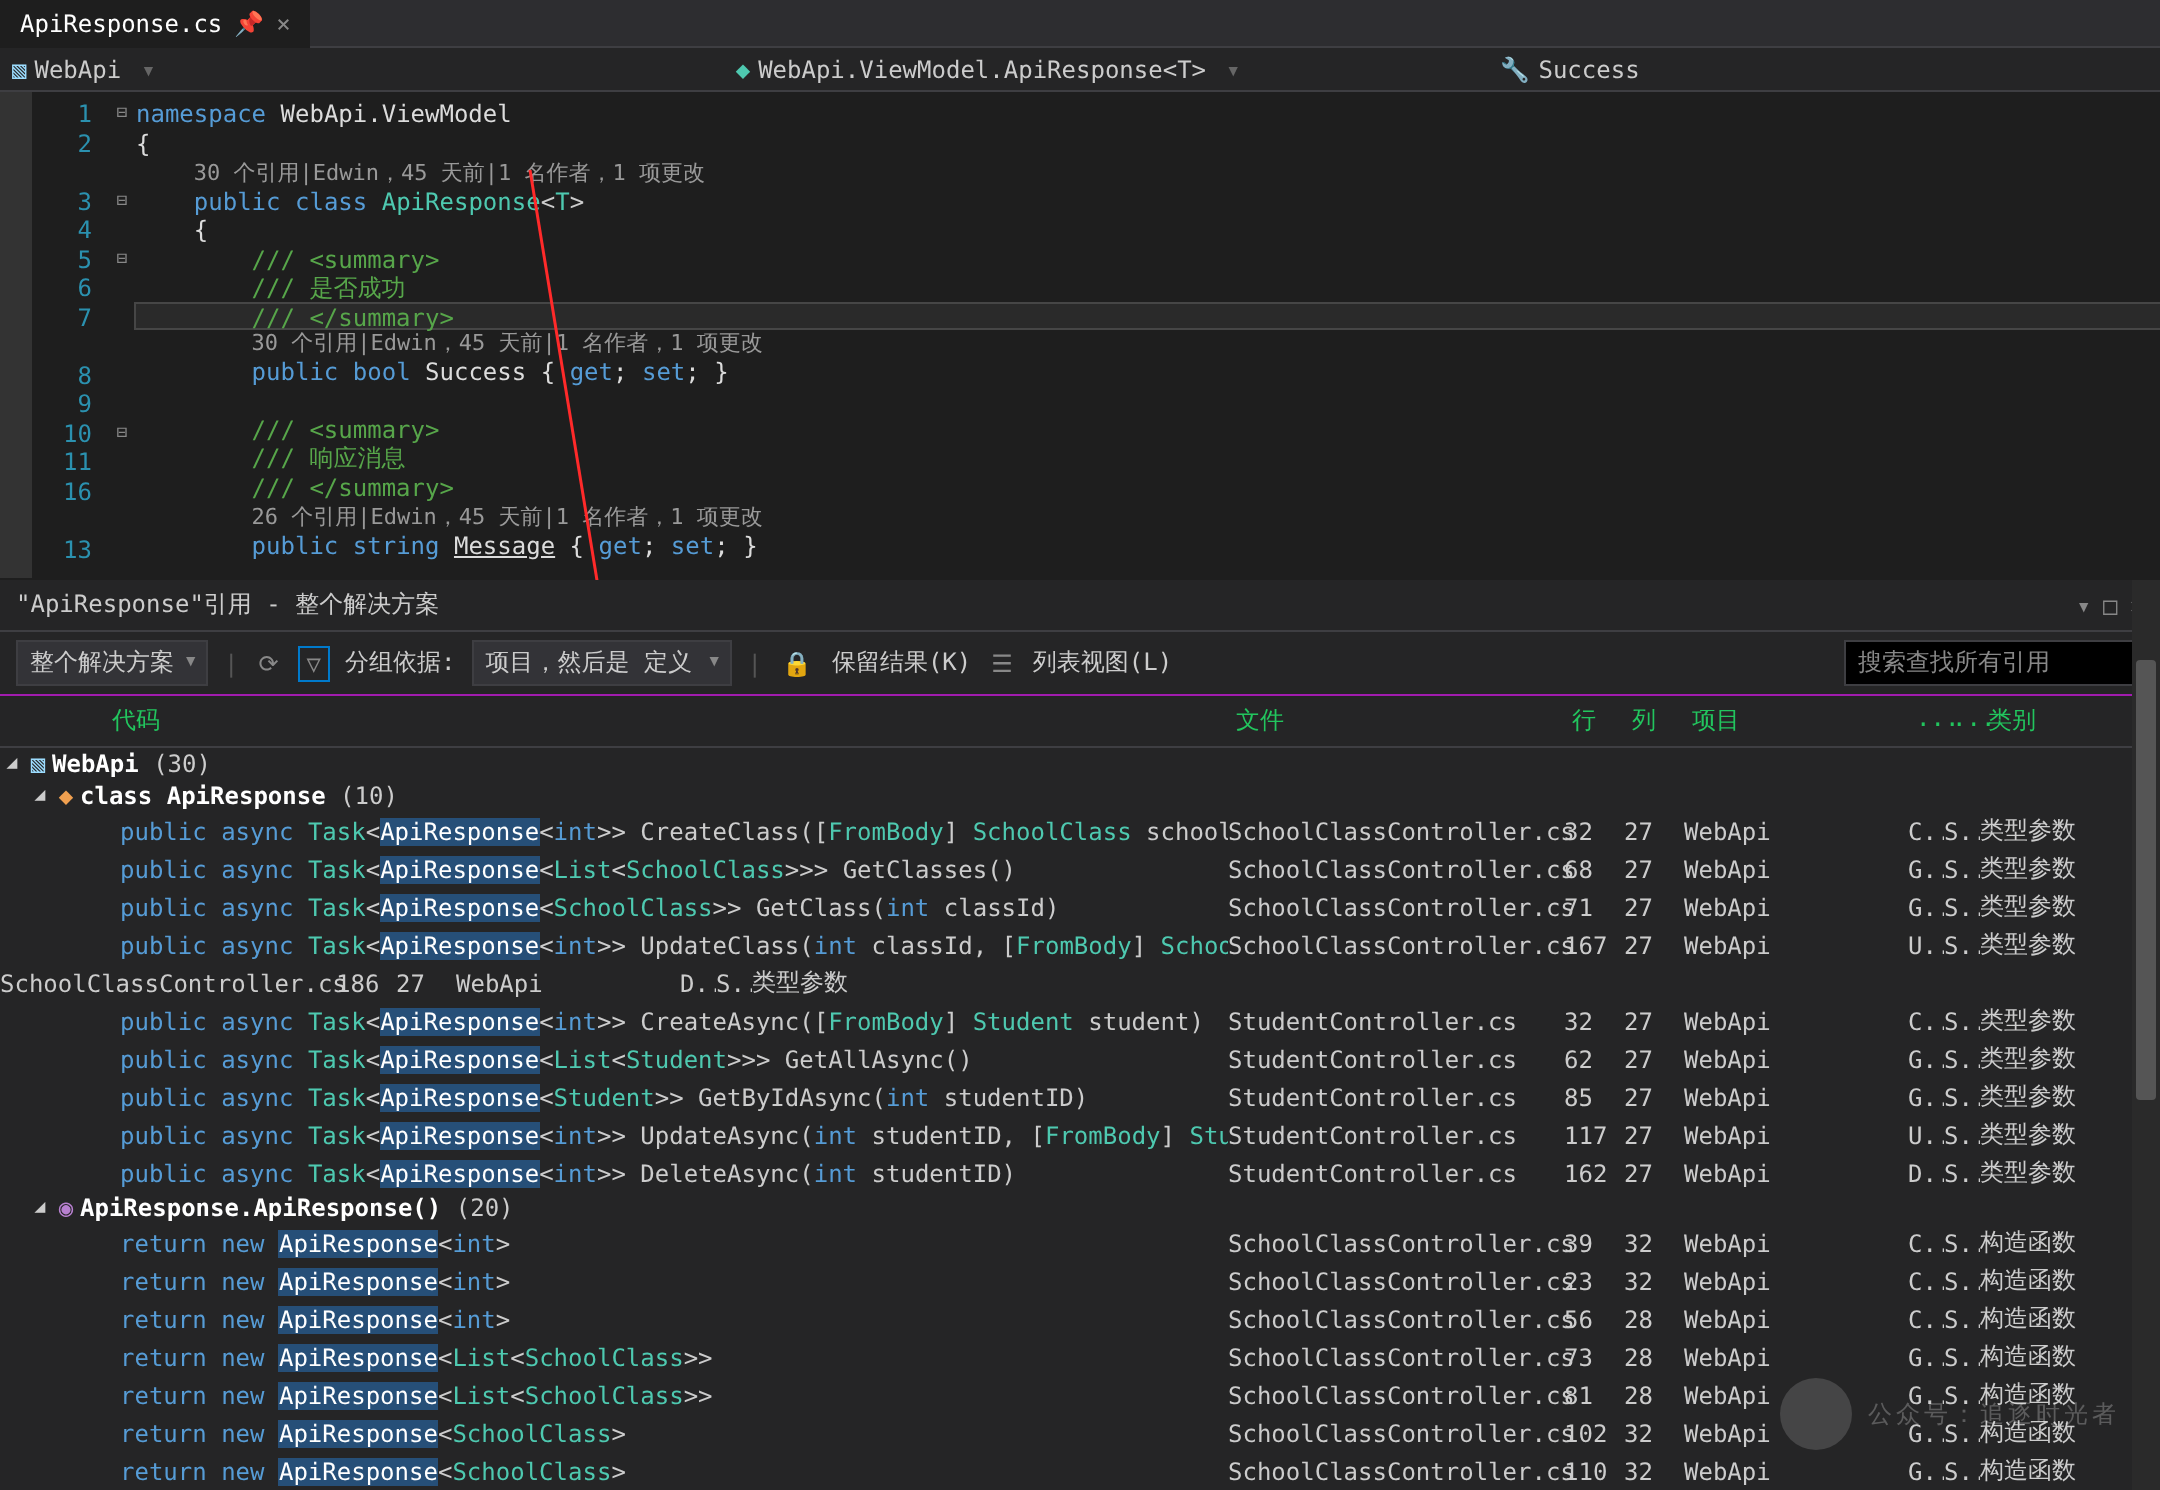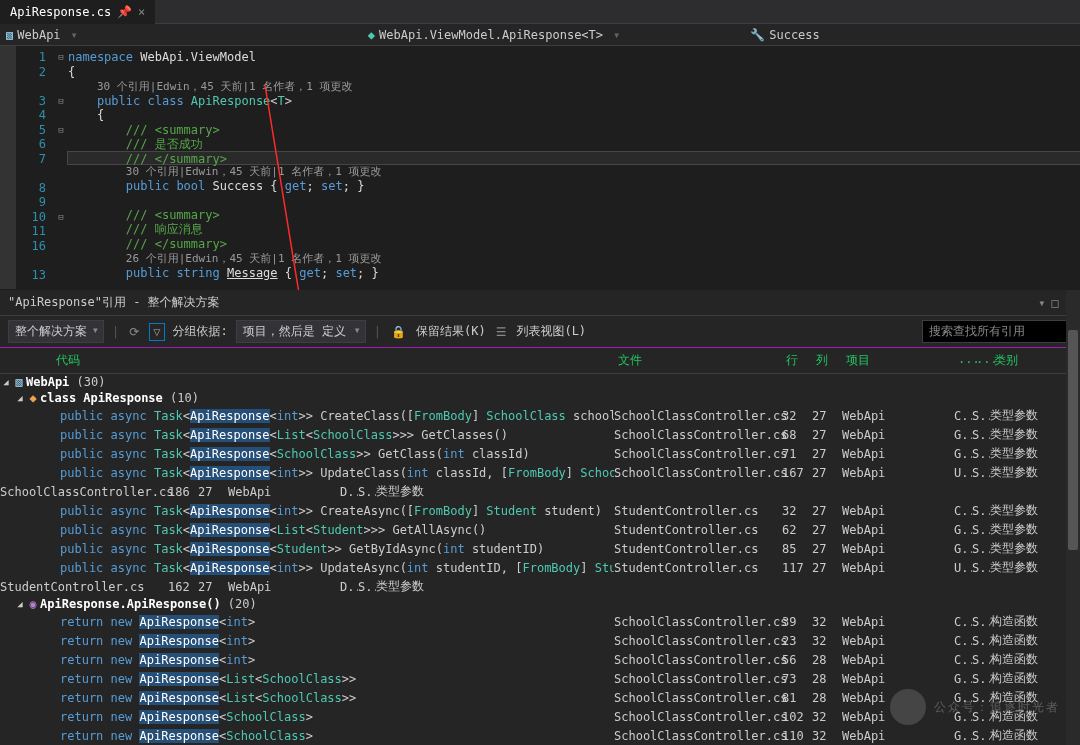--- a/index.html
+++ b/index.html
@@ -276,20 +276,21 @@
         <div class="code-cell"><span class="kw">public async</span> <span class="type">Task</span>&lt;<span class="hk">ApiResponse</span>&lt;<span class="kw">int</span>&gt;&gt; UpdateAsync(<span class="kw">int</span> studentID, [<span class="type">FromBody</span>] <span class="type">Student</span> editstudent)</div>
         <div class="file-cell">StudentController.cs</div>
         <div class="line-cell">117</div>
         <div class="col-cell">27</div>
         <div class="proj-cell">WebApi</div>
         <div class="dots-cell">U...</div>
         <div class="dots-cell">S...</div>
         <div class="kind-cell">类型参数</div>
       </div>
       <div class="grid-row">
+        <div class="code-cell"><span class="kw">public async</span> <span class="type">Task</span>&lt;<span class="hk">ApiResponse</span>&lt;<span class="kw">int</span>&gt;&gt; DeleteAsync(<span class="kw">int</span> studentID)</div>
         <div class="file-cell">StudentController.cs</div>
         <div class="line-cell">162</div>
         <div class="col-cell">27</div>
         <div class="proj-cell">WebApi</div>
         <div class="dots-cell">D...</div>
         <div class="dots-cell">S...</div>
         <div class="kind-cell">类型参数</div>
       </div>
       <div class="tree-row">
         <span style="width:14px"></span>

